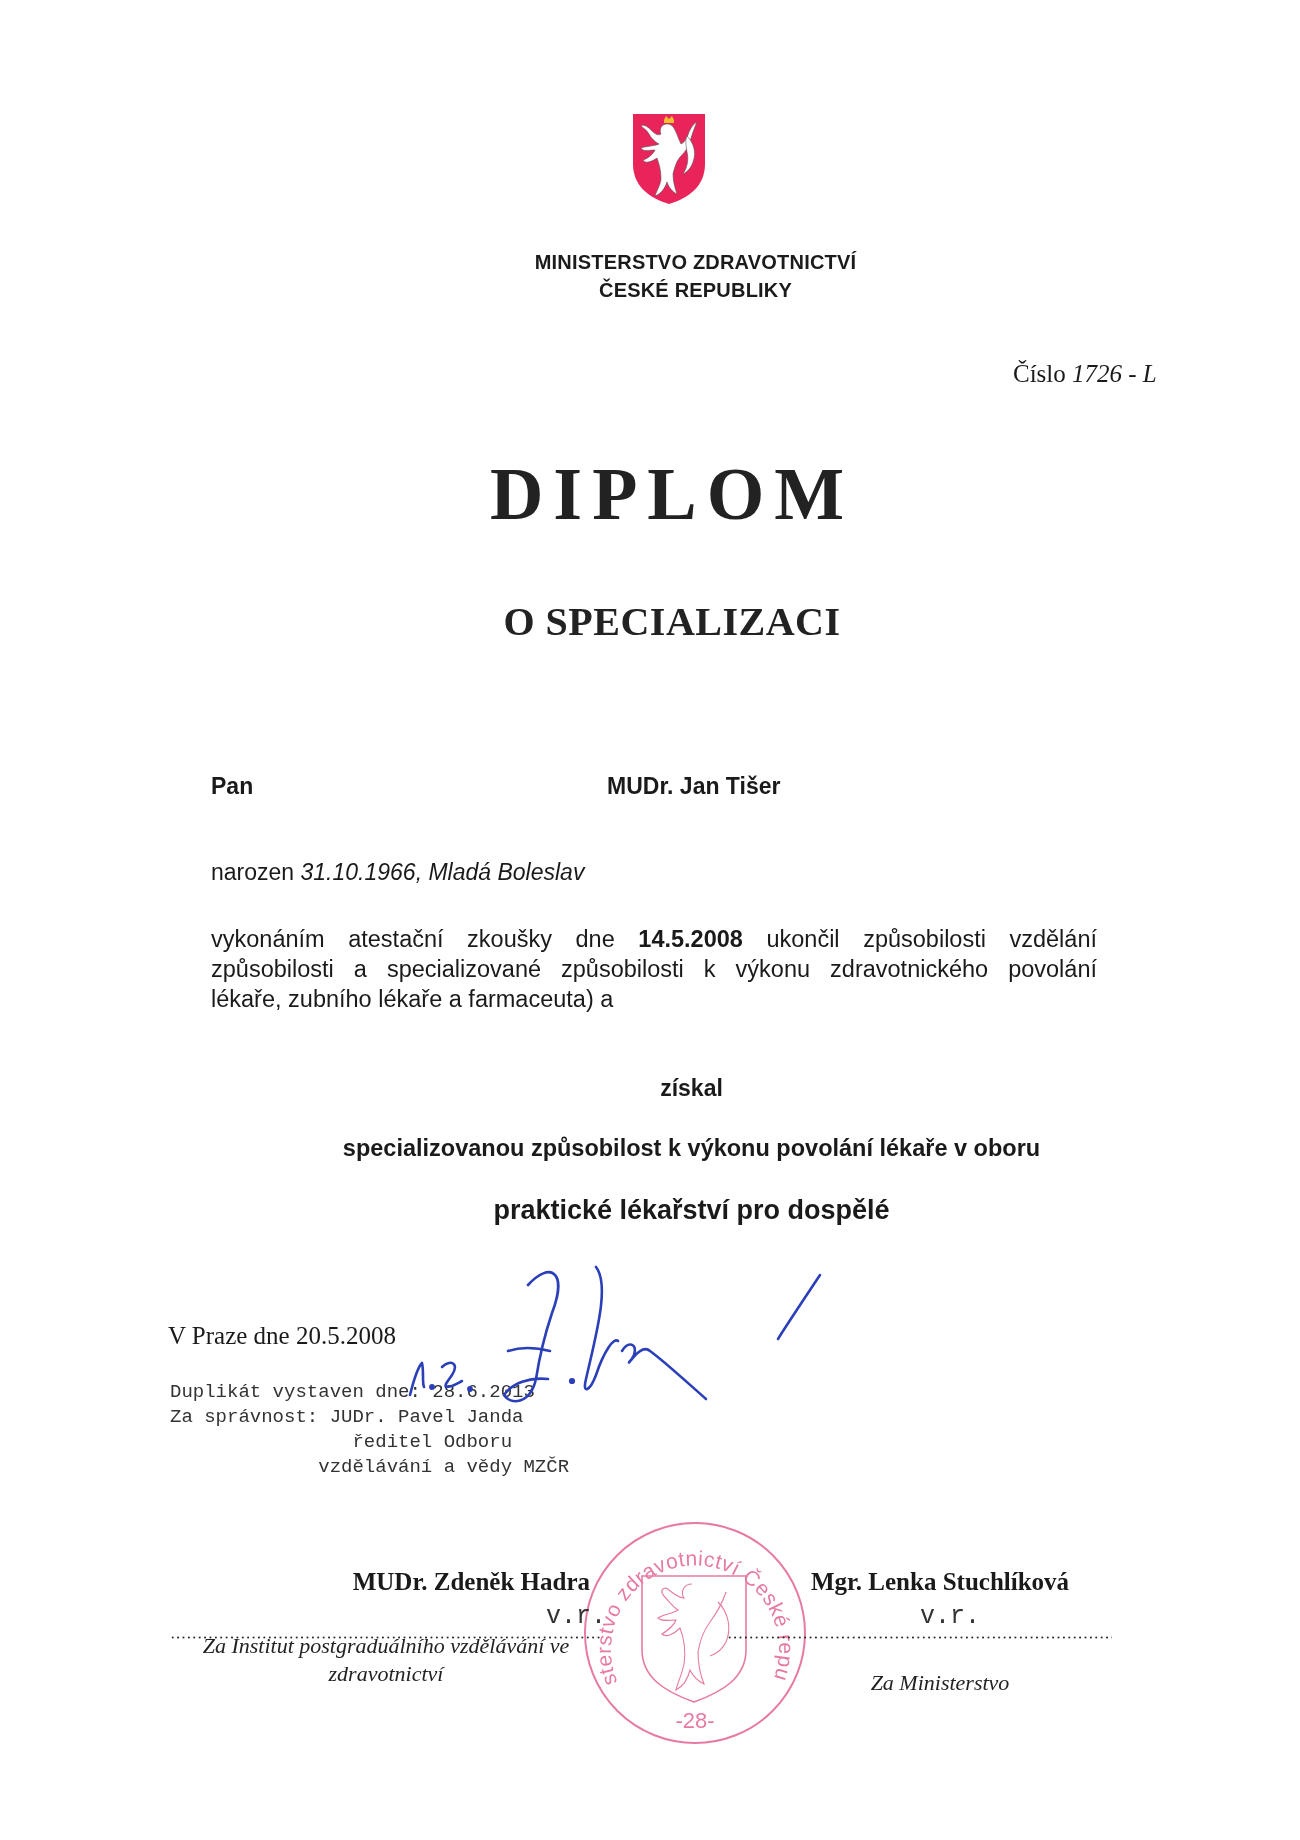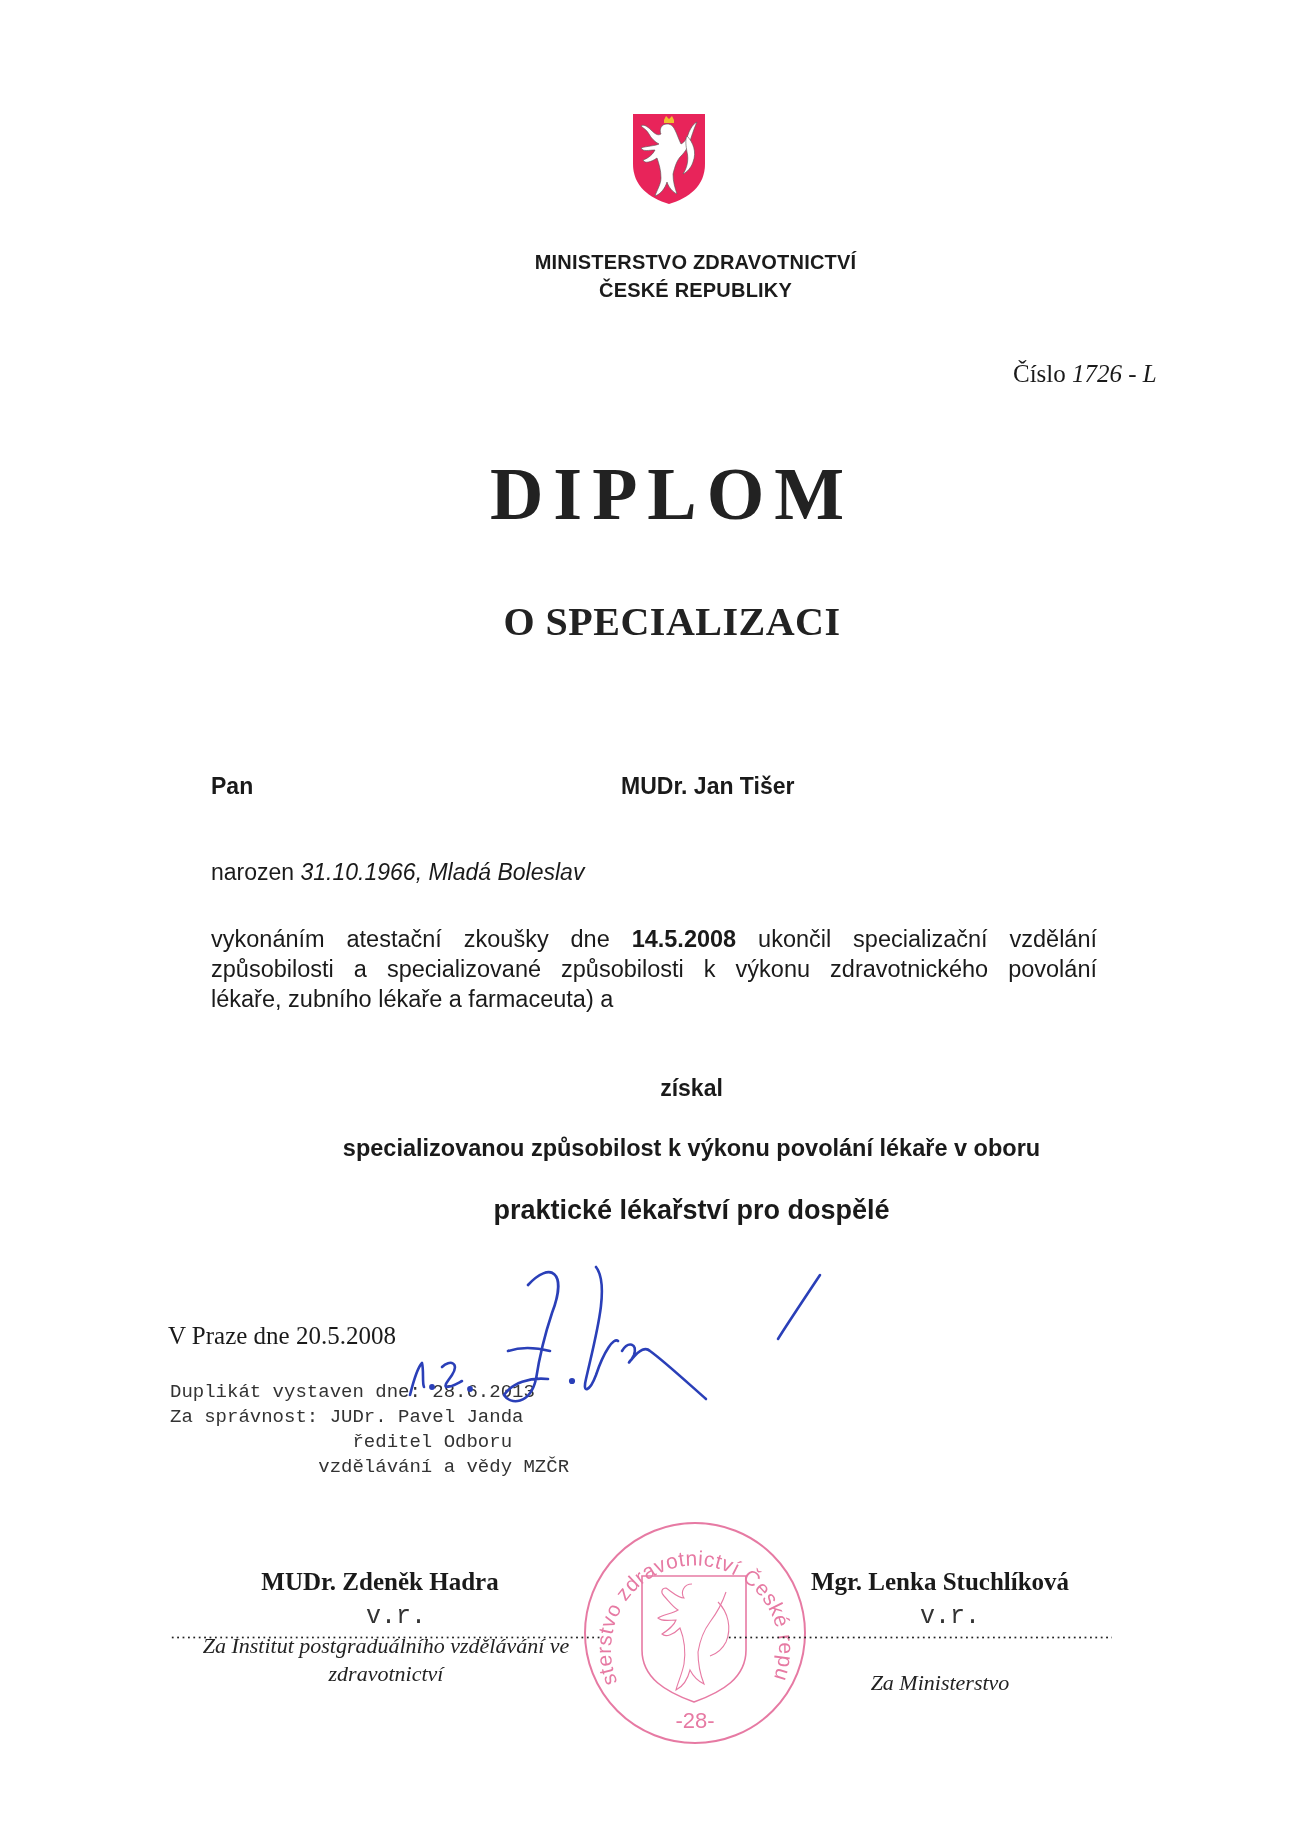--- a/index.html
+++ b/index.html
@@ -12,40 +12,40 @@
 
     #coat { left: 631px; top: 112px; width: 76px; height: 94px; }
     #ministry { left: 0; width: 1300px; top: 248px; text-align: center; font-size: 20px; font-weight: bold; line-height: 28px; letter-spacing: 0.2px; color: #1b1b1b; }
     #ministry div { transform: translateX(26px); }
     #cislo { left: 1013px; top: 360px; font-size: 25px; white-space: nowrap; }
     #cislo i { font-style: italic; }
     #title { left: 0; width: 1300px; top: 452px; text-align: center; font-size: 74px; font-weight: bold; letter-spacing: 10px; transform: translateX(22px); color: #222; }
     #subtitle { left: 0; width: 1300px; top: 598px; text-align: center; font-size: 40px; font-weight: bold; letter-spacing: 0.5px; transform: translateX(22px); color: #222; }
 
     #pan { left: 172px; top: 773px; font-size: 23px; font-weight: bold; }
-    #name { left: 582px; top: 773px; font-size: 23px; font-weight: bold; }
+    #name { left: 568px; top: 773px; font-size: 23px; font-weight: bold; }
     #born { left: 172px; top: 859px; font-size: 23px; white-space: nowrap; }
     #born i { font-style: italic; }
 
     #para { left: 172px; top: 924px; width: 925px; font-size: 23.5px; line-height: 30px; text-align: justify; text-align-last: left; }
     #para .l { display: block; text-align: justify; text-align-last: justify; }
     #para .l.last { text-align-last: left; }
     #para b { font-weight: bold; }
 
     #ziskal { left: 0; width: 1300px; top: 1075px; text-align: center; font-size: 23px; font-weight: bold; transform: translateX(22px); }
     #spec { left: 0; width: 1300px; top: 1135px; text-align: center; font-size: 23.5px; font-weight: bold; transform: translateX(22px); }
     #obor { left: 0; width: 1300px; top: 1195px; text-align: center; font-size: 27px; font-weight: bold; transform: translateX(22px); }
 
     #place { left: 168px; top: 1322px; font-size: 25px; white-space: nowrap; }
     #dup { left: 170px; top: 1380px; font-size: 19px; line-height: 25px; white-space: pre; color: #333; }
 
     #sig { left: 400px; top: 1255px; width: 480px; height: 150px; }
 
     .signer { text-align: center; }
-    #left-signer { left: 170px; width: 420px; top: 1568px; }
+    #left-signer { left: 170px; width: 420px; top: 1568px; text-align: right; }
     #right-signer { left: 760px; width: 360px; top: 1568px; }
     .signer .nm { font-size: 25px; font-weight: bold; white-space: nowrap; }
     .signer .vr { font-size: 25px; margin-top: 6px; color: #333; }
     #left-signer .vr { transform: translateX(16px); }
     #right-signer .vr { transform: translateX(10px); }
 
     .dots { top: 1636px; height: 3px; background-image: radial-gradient(circle, #222 0.9px, transparent 1.2px); background-size: 5.4px 3px; background-repeat: repeat-x; }
     #dots-left { left: 170px; width: 432px; }
     #dots-right { left: 727px; width: 385px; }
 
@@ -83,21 +83,21 @@
 <div id="subtitle" class="abs serif">O SPECIALIZACI</div>
 
 <div id="pan" class="abs sans">Pan</div>
 <div id="name" class="abs sans">MUDr. Jan Tišer</div>
 <div id="born" class="abs sans">
   <span>narozen</span>
   <i>31.10.1966, Mladá Boleslav</i>
 </div>
 
 <div id="para" class="abs sans">
-  <span class="l"><span>vykonáním atestační zkoušky dne</span> <b>14.5.2008</b> <span>ukončil specializační vzdělání</span></span>
+  <span class="l"><span>vykonáním atestační zkoušky dne</span> <b>14.5.2008</b> <span>ukončil způsobilosti vzdělání</span></span>
   <span class="l">způsobilosti a specializované způsobilosti k výkonu zdravotnického povolání</span>
   <span class="l last">lékaře, zubního lékaře a farmaceuta) a</span>
 </div>
 
 <div id="ziskal" class="abs sans">získal</div>
 <div id="spec" class="abs sans">specializovanou způsobilost k výkonu povolání lékaře v oboru</div>
 <div id="obor" class="abs sans">praktické lékařství pro dospělé</div>
 
 <div id="place" class="abs serif">V Praze dne 20.5.2008</div>
 <div id="dup" class="abs mono">Duplikát vystaven dne: 28.6.2013

